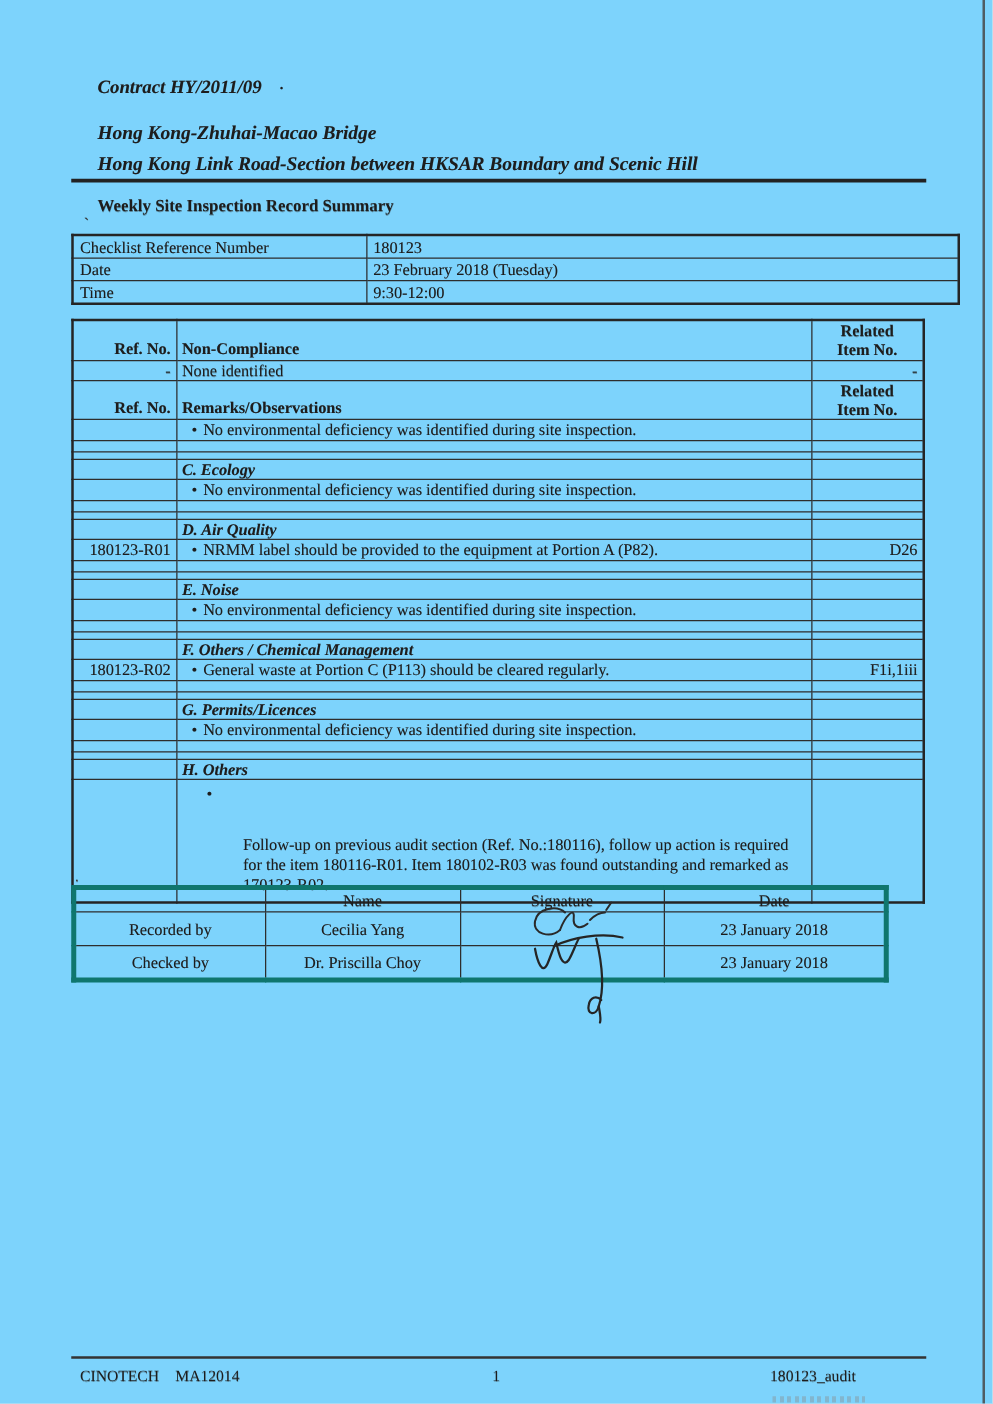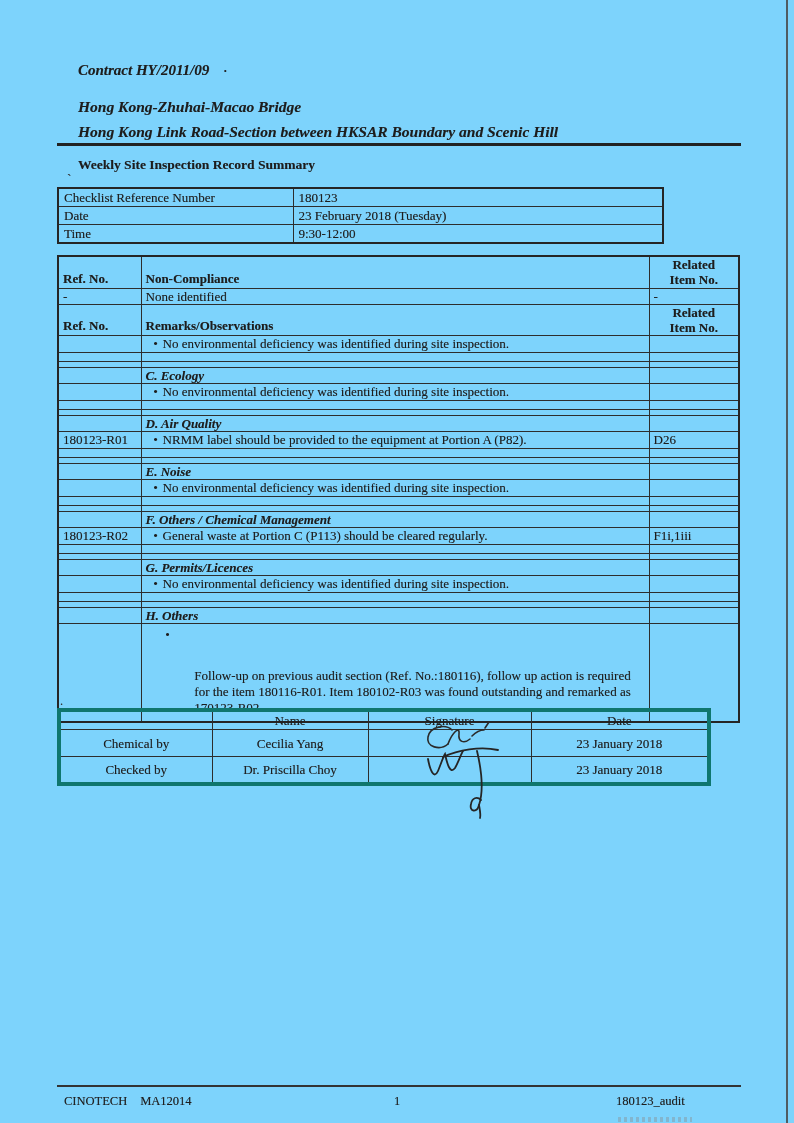--- a/index.html
+++ b/index.html
@@ -11,36 +11,36 @@
   }
   
   .hdr-contract { position:absolute; left:78px; top:62px; font-size:15px; font-weight:bold; font-style:italic; }
   .hdr-dot { font-style:normal; margin-left:14px; font-size:12px; }
   .hdr-p1 { position:absolute; left:78px; top:98px;  font-size:15.5px; font-weight:bold; font-style:italic; }
   .hdr-p2 { position:absolute; left:78px; top:123px; font-size:15.5px; font-weight:bold; font-style:italic; }
   .rule-top { position:absolute; left:57px; top:143px; width:684px; height:3px; background:#222; }
   .doc-title { position:absolute; left:78px; top:157px; font-size:13.5px; font-weight:bold; }
   .stray-tick { position:absolute; left:67px; top:171px; font-size:13px; color:#333; }
   
-  .info-table { position:absolute; left:57px; top:187px; width:607px;
+  .info-table { position:absolute; left:57px; top:187px; width:711px;
     border-collapse:collapse; table-layout:fixed; border:2px solid #252525; }
   .info-table td { border:1px solid #2d2d2d; font-size:13px; padding:0 5px; height:17px; line-height:16px; }
   
   .main-table { position:absolute; left:57px; top:255px; width:681px;
     border-collapse:collapse; table-layout:fixed; border:2px solid #252525; }
   .main-table td { border:1px solid #2d2d2d; font-size:13px; padding:0 4px; line-height:15px; vertical-align:middle; }
   .main-table tr.h1 { height:32px; }
   .main-table tr.h2 { height:30px; }
   .main-table tr.none-row { height:16px; }
   .main-table tr.sec-t { height:16px; }
   .main-table tr.sec-i { height:17px; }
   .main-table tr.gap-a { height:9px; }
   .main-table tr.gap-b { height:6px; }
   .cb { vertical-align:bottom !important; padding-bottom:2px !important; font-weight:bold; }
-  .ctr { text-align:left; }
+  .ctr { text-align:right; }
   .rel-h { text-align:center; font-weight:bold; line-height:15px; }
   .sec-title-text { font-weight:bold; font-style:italic; }
   .bullet { display:inline-block; width:10px; text-align:center; margin-left:5px; margin-right:2px; }
   .hang { display:flex; align-items:flex-start; padding:3px 0 5px 0; }
   .hang .bullet { margin-left:17px; margin-right:22px; }
   .htext { width:458px; line-height:16px;margin-top:41px; }
   
   .pre-dot { position:absolute; left:60px; top:694px; font-size:12px; color:#333; }
   .sig-table { position:absolute; left:57px; top:708px; width:650px;
     border-collapse:collapse; table-layout:fixed; border:4px solid #0f766e; }
@@ -270,21 +270,21 @@
         <col style="width:178px">
       </colgroup>
     <tbody>
         <tr class="sh">
       <td></td>
       <td>Name</td>
       <td>Signature</td>
       <td>Date</td>
     </tr>
     <tr class="sr">
-      <td>Chemical by</td>
+      <td>Recorded by</td>
       <td>Cecilia Yang</td>
       <td></td>
       <td>23 January 2018</td>
     </tr>
     <tr class="sr">
       <td>Checked by</td>
       <td>Dr. Priscilla Choy</td>
       <td></td>
       <td>23 January 2018</td>
     </tr>

